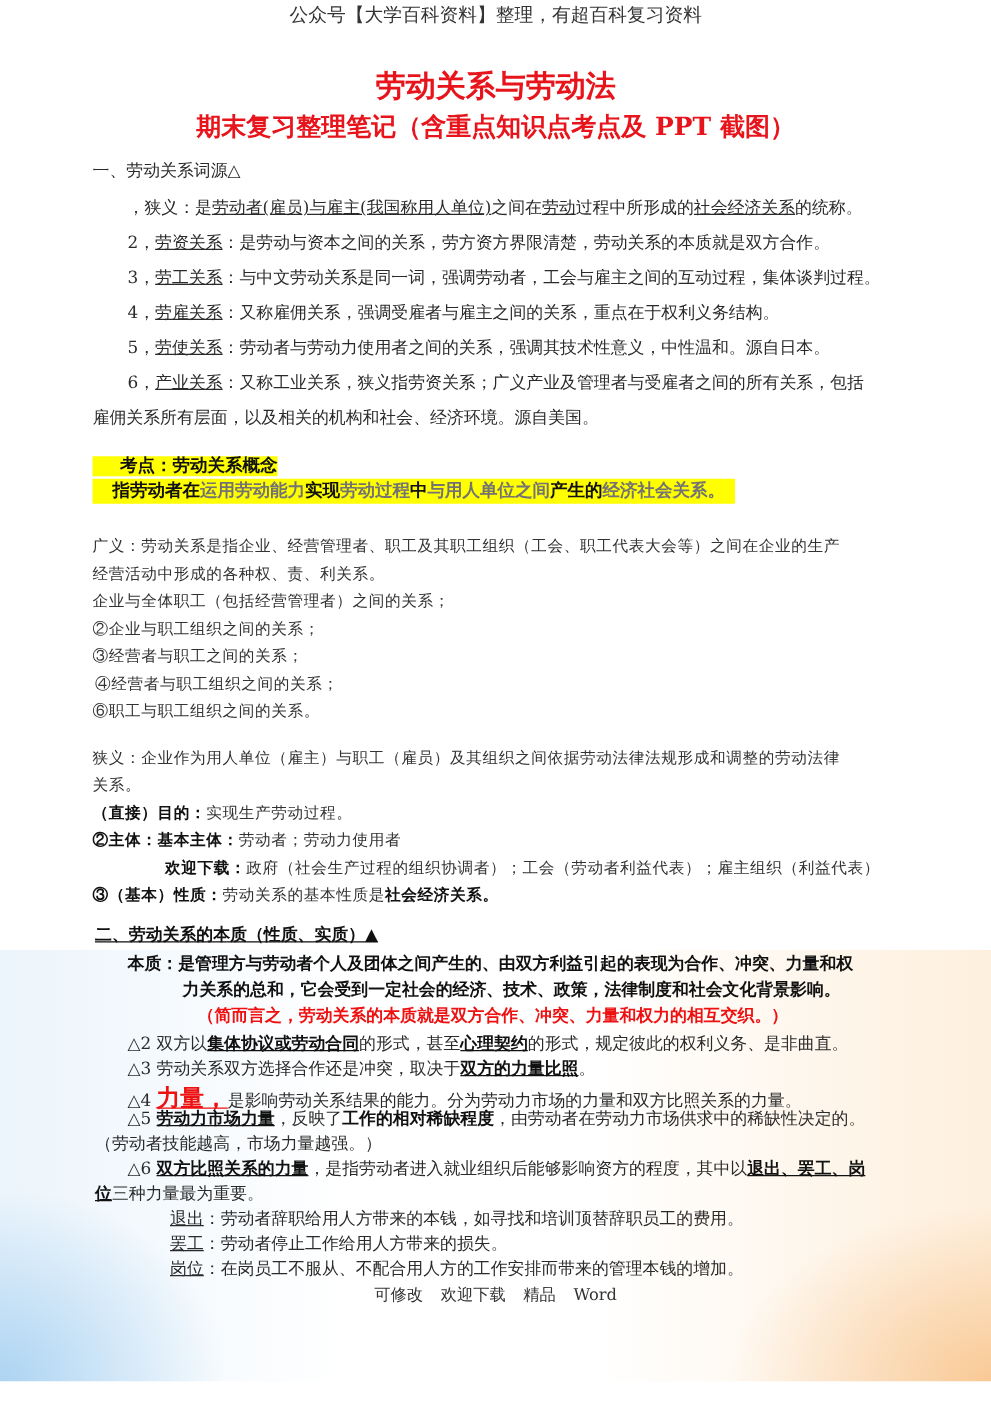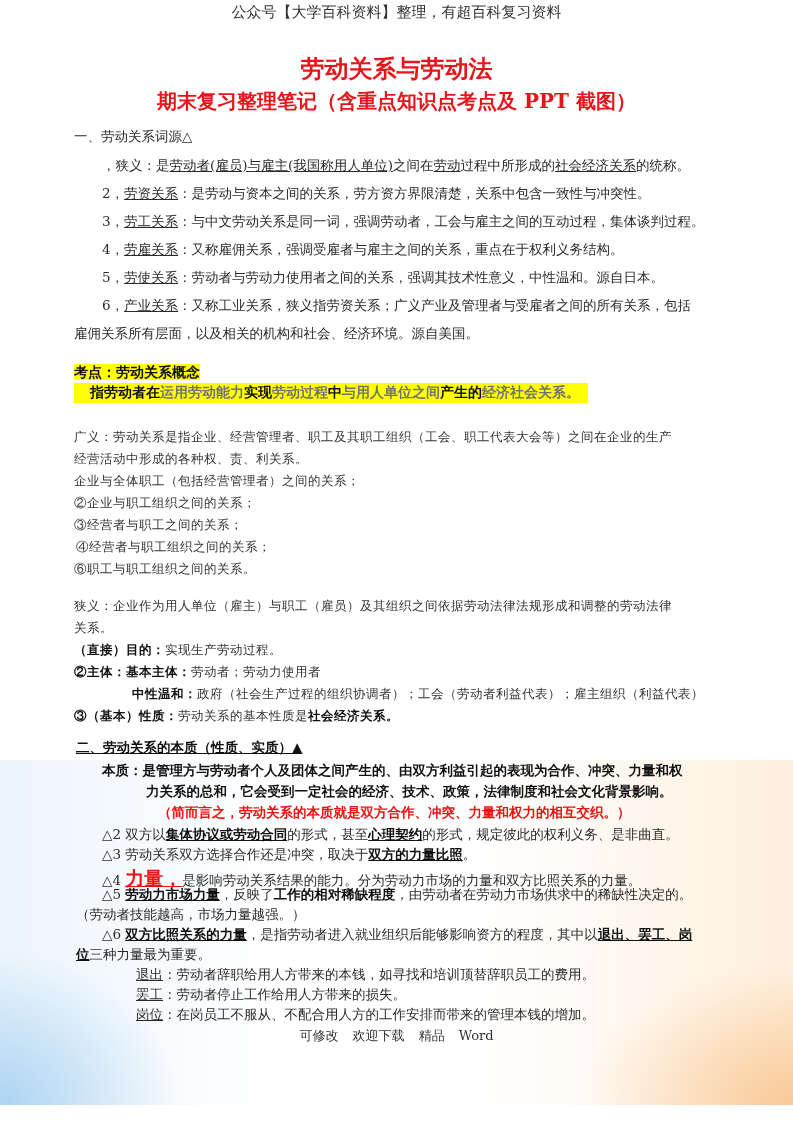--- a/index.html
+++ b/index.html
@@ -20,21 +20,21 @@
   .page { position: absolute; inset: 0; z-index: 1; }
   .abs { position: absolute; white-space: nowrap; }
   .hdr { top: 3px; left: 0; width: 793px; text-align: center; font-size: 15px; color: #333; }
   .title1 { top: 53px; left: 0; width: 793px; text-align: center; font-size: 24px; font-weight: bold; color: #e8141b; }
   .title2 { top: 88px; left: 0; width: 793px; text-align: center; font-size: 20px; font-weight: bold; color: #e8141b; }
   .t { font-size: 13.5px; color: #2a2a2a; }
   .u { text-decoration: underline; }
   .b { font-weight: bold; color: #111; }
   .bu { font-weight: bold; text-decoration: underline; color: #111; }
   .red { color: #737373; }
-  .hl { background: #ffff00; font-family: "DejaVu Sans", "Liberation Sans", sans-serif; font-weight: bold; font-size: 14px; color: #111; }
+  .hl { background: #ffff00; font-family: "DejaVu Sans", "Liberation Sans", sans-serif; font-weight: bold; font-size: 14px; color: #111; padding-left: 22px; }
   .kai { font-size: 12.5px; color: #333; letter-spacing: 0.5px; }
   .sans-b { font-family: "DejaVu Sans", "Liberation Sans", sans-serif; font-weight: bold; font-size: 13.5px; color: #111; }
   .footer { top: 1027px; left: 0; width: 793px; text-align: center; font-size: 13px; color: #333; word-spacing: 10px; }
 </style>
 </head>
 <body>
 
 <div class="bg-wave"></div>
 
 <div class="page">
@@ -44,21 +44,21 @@
   <div class="abs title1">劳动关系与劳动法</div>
   <div class="abs title2">期末复习整理笔记（含重点知识点考点及 PPT 截图）</div>
 
   <div class="abs t" style="top:128px; left:74px;">一、劳动关系词源△</div>
 
   <div class="abs t" style="top:157px; left:102px;">
     <span>，狭义：是</span><span class="u">劳动者(雇员)与雇主(我国称用人单位)</span><span>之间在</span><span class="u">劳动</span><span>过程中所形成的</span><span class="u">社会经济关系</span><span>的统称。</span>
   </div>
 
   <div class="abs t" style="top:185px; left:102px;">
-    <span>2，</span><span class="u">劳资关系</span><span>：是劳动与资本之间的关系，劳方资方界限清楚，关系中包含一致性与冲突性。</span>
+    <span>2，</span><span class="u">劳资关系</span><span>：是劳动与资本之间的关系，劳方资方界限清楚，劳动关系的本质就是双方合作。</span>
   </div>
   <div class="abs t" style="top:213px; left:102px;">
     <span>3，</span><span class="u">劳工关系</span><span>：与中文劳动关系是同一词，强调劳动者，工会与雇主之间的互动过程，集体谈判过程。</span>
   </div>
   <div class="abs t" style="top:241px; left:102px;">
     <span>4，</span><span class="u">劳雇关系</span><span>：又称雇佣关系，强调受雇者与雇主之间的关系，重点在于权利义务结构。</span>
   </div>
   <div class="abs t" style="top:269px; left:102px;">
     <span>5，</span><span class="u">劳使关系</span><span>：劳动者与劳动力使用者之间的关系，强调其技术性意义，中性温和。源自日本。</span>
   </div>
@@ -84,21 +84,21 @@
 
   <div class="abs kai" style="top:598px; left:74px;">狭义：企业作为用人单位（雇主）与职工（雇员）及其组织之间依据劳动法律法规形成和调整的劳动法律</div>
   <div class="abs kai" style="top:620px; left:74px;">关系。</div>
   <div class="abs kai" style="top:642px; left:74px;">
     <span class="b">（直接）目的：</span><span>实现生产劳动过程。</span>
   </div>
   <div class="abs kai" style="top:664px; left:74px;">
     <span class="b">②主体：基本主体：</span><span>劳动者；劳动力使用者</span>
   </div>
   <div class="abs kai" style="top:686px; left:132px;">
-    <span class="b">中性温和：</span><span>政府（社会生产过程的组织协调者）；工会（劳动者利益代表）；雇主组织（利益代表）</span>
+    <span class="b">欢迎下载：</span><span>政府（社会生产过程的组织协调者）；工会（劳动者利益代表）；雇主组织（利益代表）</span>
   </div>
   <div class="abs kai" style="top:708px; left:74px;">
     <span class="b">③（基本）性质：</span><span>劳动关系的基本性质是</span><span class="b">社会经济关系。</span>
   </div>
 
   <div class="abs sans-b" style="top:739px; left:76px; text-decoration:underline;">二、劳动关系的本质（性质、实质）▲</div>
   <div class="abs sans-b" style="top:762px; left:102px;">本质：是管理方与劳动者个人及团体之间产生的、由双方利益引起的表现为合作、冲突、力量和权</div>
   <div class="abs sans-b" style="top:783px; left:146px;">力关系的总和，它会受到一定社会的经济、技术、政策，法律制度和社会文化背景影响。</div>
   <div class="abs sans-b red" style="top:804px; left:158px; color:#ee1111;">（简而言之，劳动关系的本质就是双方合作、冲突、力量和权力的相互交织。）</div>
 

